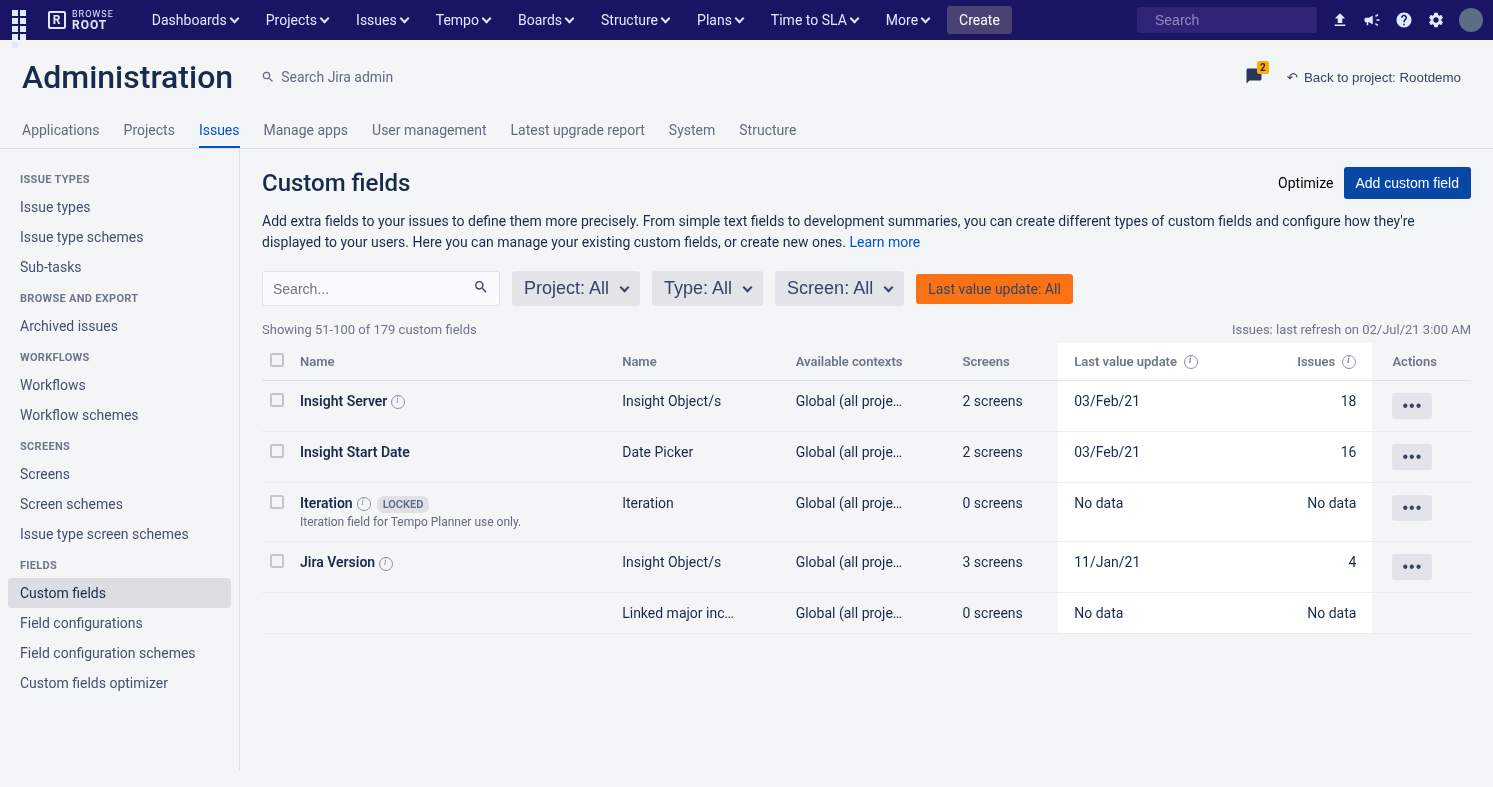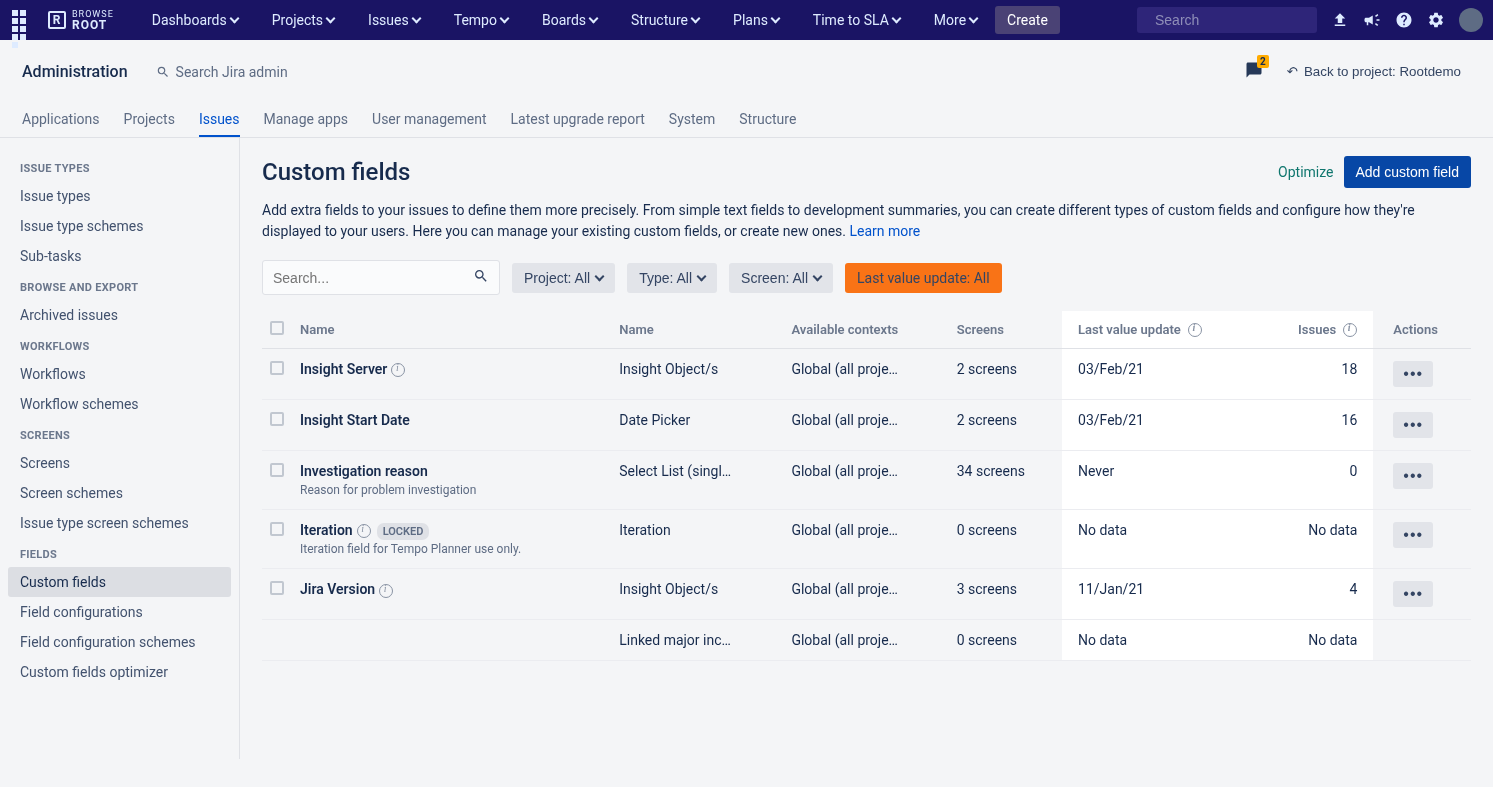--- a/index.html
+++ b/index.html
@@ -5,65 +5,65 @@
 * { box-sizing: border-box; margin: 0; padding: 0; }
 body { font-family: -apple-system, BlinkMacSystemFont, "Segoe UI", Roboto, Arial, sans-serif; font-size: 14px; color: #172b4d; background: #f4f5f7; }
 
 
 .topnav { background: #1a1464; height: 40px; display: flex; align-items: center; padding: 0 10px; color: #deebff; }
 .app-switcher { width: 24px; height: 24px; display:flex; flex-wrap:wrap; gap:2px; padding:2px; margin-right:14px; cursor:pointer;}
 .app-switcher span{width:6px;height:6px;background:#deebff;display:block;}
 .logo { display:flex; align-items:center; margin-right: 30px; font-size:12px; letter-spacing:1px; }
 .logo .sq{width:18px;height:18px;border:2px solid #deebff;border-radius:2px;margin-right:6px;display:flex;align-items:center;justify-content:center;font-size:12px;font-weight:bold;}
 .logo .txt{line-height:1;}
-.nav-items{display:flex;gap:18px;}
+.nav-items{display:flex;gap:12px;}
 .nav-item{padding:6px 8px;border-radius:3px;display:flex;align-items:center;gap:4px;cursor:pointer;font-size:14px;}
 .chev{border:solid currentColor;border-width:0 2px 2px 0;display:inline-block;padding:2.5px;transform:rotate(45deg);margin-top:-3px;}
 .create-btn{background:#4a4275;padding:6px 12px;border-radius:3px;color:#fff;margin-left:10px;cursor:pointer;}
 .topnav-right{margin-left:auto;display:flex;align-items:center;gap:14px;}
 .search-box{background:#2e2579;border-radius:3px;padding:4px 10px;display:flex;align-items:center;gap:8px;width:180px;color:#8f8eb8;}
 .search-box input{background:transparent;border:none;outline:none;color:#deebff;font-size:14px;}
 .search-box input::placeholder{color:#8f8eb8;}
 .icon-btn{cursor:pointer;color:#deebff;display:flex;align-items:center;}
 .avatar-top{width:24px;height:24px;border-radius:50%;background:#5e6c84;}
 
 
 .admin-header{background:#f4f5f7;border-bottom:1px solid #dfe1e6;padding:18px 22px 0;}
 .admin-row1{display:flex;align-items:center;gap:28px;}
-.admin-title{font-size:16px;font-weight:500;color:#172b4d;}
+.admin-title{font-size:32px;font-weight:500;color:#172b4d;}
 .admin-search{display:flex;align-items:center;gap:6px;color:#5e6c84;cursor:pointer;}
 .admin-actions{margin-left:auto;display:flex;align-items:center;gap:14px;}
 .feedback-icon{position:relative;cursor:pointer;}
 .feedback-badge{position:absolute;top:-6px;right:-6px;background:#ffab00;color:#172b4d;font-size:10px;padding:1px 3px;border-radius:2px;font-weight:bold;}
 .back-project{background:#f4f5f7;border:none;padding:6px 10px;border-radius:3px;color:#344563;cursor:pointer;display:flex;align-items:center;gap:6px;}
 .admin-tabs{display:flex;gap:24px;margin-top:18px;}
 .admin-tab{padding:8px 0;color:#5e6c84;cursor:pointer;border-bottom:2px solid transparent;}
 .admin-tab.active{color:#0052cc;border-bottom-color:#0052cc;}
 
 
 .main-layout{display:flex;height:calc(100vh - 166px);}
 .sidebar{width:240px;border-right:1px solid #dfe1e6;padding:14px 8px;background:#f4f5f7;overflow-y:auto;}
 .sb-group-title{font-size:11px;font-weight:700;color:#6b778c;padding:10px 12px 6px;letter-spacing:.3px;}
 .sb-item{padding:7px 12px;border-radius:3px;color:#42526e;cursor:pointer;display:block;}
 .sb-item.active{background:#dcdee3;color:#172b4d;}
 
 .content{flex:1;padding:18px 22px;background:#f4f5f7;overflow-y:auto;}
 .ct-head{display:flex;align-items:center;}
 .ct-title{font-size:24px;font-weight:500;}
 .ct-actions{margin-left:auto;display:flex;gap:10px;align-items:center;}
-.optimize-link{color:#0f766e;cursor:pointer;}
+.optimize-link{color:#000000;cursor:pointer;}
 .add-btn{background:#0747a6;color:#fff;border:none;padding:8px 12px;border-radius:3px;cursor:pointer;font-size:14px;}
 .ct-desc{color:#172b4d;margin:12px 0 18px;line-height:1.5;}
 .learn-more{color:#0052cc;cursor:pointer;}
 
 .filter-row{display:flex;gap:12px;align-items:center;margin-bottom:16px;}
 .filter-search{display:flex;align-items:center;border:1px solid #dfe1e6;border-radius:3px;background:#fafbfc;}
 .filter-search input{border:none;outline:none;padding:7px 10px;background:transparent;width:200px;font-size:14px;}
 .filter-search .sbtn{padding:7px 10px;color:#344563;cursor:pointer;}
-.filter-drop{background:#e2e4e9;border:none;border-radius:3px;padding:7px 12px;color:#344563;cursor:pointer;display:flex;align-items:center;gap:6px;font-size:14px;}
+.filter-drop{background:#e2e4e9;border:none;border-radius:3px;padding:7px 12px;color:#344563;cursor:pointer;display:flex;align-items:center;gap:12px;font-size:18px;}
 .filter-drop .chev{border-color:#344563;}
 .filter-pill{background:#f97316;border-radius:3px;padding:7px 12px;color:#344563;}
 
 .meta-row{display:flex;justify-content:space-between;color:#6b778c;font-size:13px;margin-bottom:6px;}
 
 table{width:100%;border-collapse:collapse;}
 th{text-align:left;font-weight:600;color:#6b778c;font-size:13px;padding:10px 8px;border-bottom:1px solid #dfe1e6;}
 td{padding:12px 8px;border-bottom:1px solid #ebecf0;vertical-align:top;color:#172b4d;}
 .cb{width:14px;height:14px;border:2px solid #c1c7d0;border-radius:2px;display:inline-block;}
 .rowname{font-weight:600;}
@@ -249,20 +249,24 @@
       <button class="filter-drop">
           <span>Type: All</span>
           <span class="chev"></span>
         </button>
       <button class="filter-drop">
           <span>Screen: All</span>
           <span class="chev"></span>
         </button>
       <span class="filter-pill">Last value update: All</span>
     </div>
+    <div class="meta-row">
+      <span>Showing 51-100 of 179 custom fields</span>
+      <span>Issues: last refresh on 02/Jul/21 3:00 AM</span>
+    </div>
     <table>
       <thead>
           <tr id="thead-row">
             <th style="width: 30px;"><span class="cb"></span></th>
             <th>Name</th>
             <th>Name</th>
             <th>Available contexts</th>
             <th>Screens</th>
             <th class="highlight-col" style="padding-left: 16px;">Last value update <span class="info-ic"></span></th>
             <th class="highlight-col right" style="padding-right: 16px;">Issues <span class="info-ic"></span></th>
@@ -285,30 +289,20 @@
             <td><span class="rowname">Insight Start Date</span></td>
             <td>Date Picker</td>
             <td>Global (all proje…</td>
             <td>2 screens</td>
             <td class="highlight-col" style="padding-left: 16px;">03/Feb/21</td>
             <td class="highlight-col right" style="padding-right: 16px;">16</td>
             <td style="padding-left: 20px;"><button class="action-btn">•••</button></td>
           </tr>
           <tr>
             <td><span class="cb"></span></td>
-            <td><span class="rowname">Investigation reason</span><div class="rowdesc">Reason for problem investigation</div></td>
-            <td>Select List (singl…</td>
-            <td>Global (all proje…</td>
-            <td>34 screens</td>
-            <td class="highlight-col" style="padding-left: 16px;">Never</td>
-            <td class="highlight-col right" style="padding-right: 16px;">0</td>
-            <td style="padding-left: 20px;"><button class="action-btn">•••</button></td>
-          </tr>
-          <tr>
-            <td><span class="cb"></span></td>
             <td><span class="rowname">Iteration</span><span class="info-ic"></span><span class="locked">LOCKED</span><div class="rowdesc">Iteration field for Tempo Planner use only.</div></td>
             <td>Iteration</td>
             <td>Global (all proje…</td>
             <td>0 screens</td>
             <td class="highlight-col" style="padding-left: 16px;">No data</td>
             <td class="highlight-col right" style="padding-right: 16px;">No data</td>
             <td style="padding-left: 20px;"><button class="action-btn">•••</button></td>
           </tr>
           <tr>
             <td><span class="cb"></span></td>

